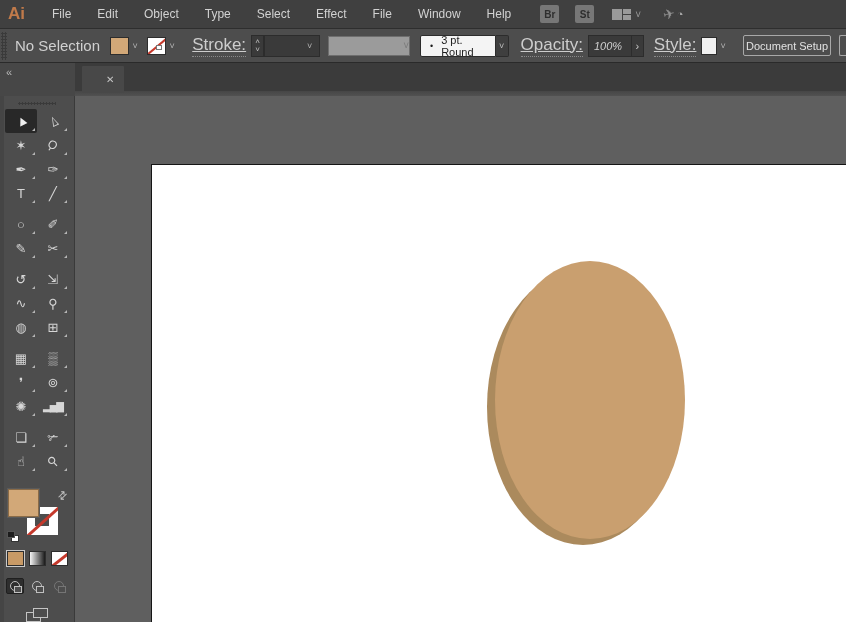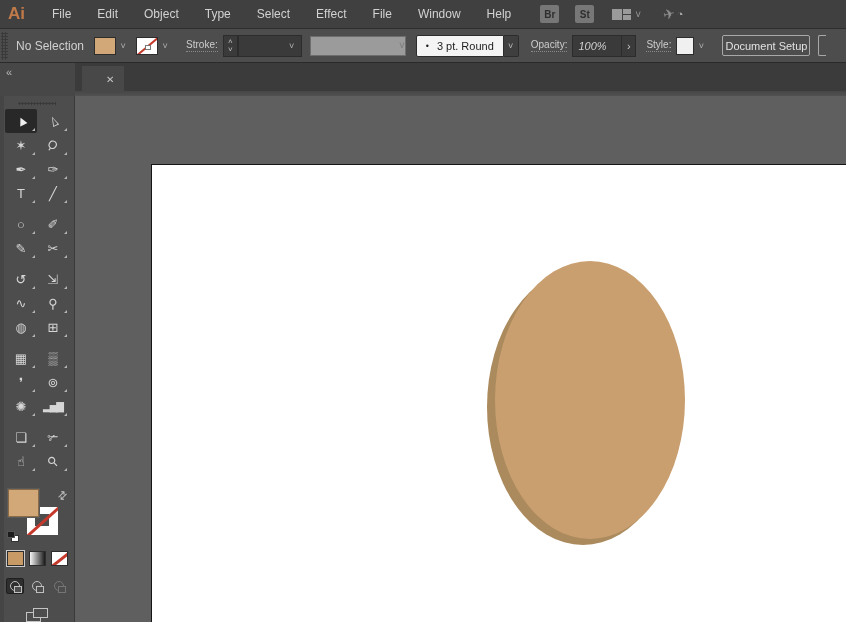--- a/index.html
+++ b/index.html
@@ -26,32 +26,32 @@
   .gpu { margin-left:22px; color:#8f8f8f; display:flex; align-items:center; }
   .gpu .plane { transform:rotate(-14deg); font-size:14px; }
   .gpu .pwr { font-size:11px; margin-left:2px; color:#a8a8a8; }
 
   
   .controlbar { height:34px; background:#4D4D4D; display:flex; align-items:center;
     border-bottom:1px solid #2a2a2a; }
   .grip-v { width:7px; height:28px; margin:0 4px 0 1px;
     background-image:radial-gradient(#3a3a3a 1px, transparent 1.2px);
     background-size:3px 3px; }
-  .sel-status { font-size:12px; color:#D0D0D0; margin:0 10px 0 4px; white-space:nowrap; }
+  .sel-status { font-size:15px; color:#D0D0D0; margin:0 10px 0 4px; white-space:nowrap; }
   .swatch-box { width:22px; height:18px; border:1px solid #2d2d2d; }
   .fillbox { background:#D2A878; }
   .strokebox { background:#FFFFFF; position:relative; overflow:hidden; }
   .strokebox::before { content:""; position:absolute; left:-4px; right:-4px; top:50%;
     height:2px; background:#C5392C; transform:rotate(-40deg); }
   .strokebox::after { content:""; position:absolute; left:8px; top:7px; width:4px;
     height:3px; border:1px solid #777; background:#fff; }
   .dd-chev { width:14px; height:18px; display:flex; align-items:center;
     justify-content:center; color:#b5b5b5; font-size:9px; }
-  .ctl-label { font-size:10px; color:#CDCDCD; border-bottom:1px dotted #8a8a8a;
-    padding-bottom:1px; margin:0 5px; white-space:nowrap; }
+  .ctl-label { font-size:17px; color:#CDCDCD; border-bottom:1px dotted #8a8a8a;
+    padding-bottom:1px; margin:0 5px; white-space:nowrap;text-decoration:underline; }
   .stepper { width:15px; height:22px; background:#3A3A3A; border:1px solid #2c2c2c;
     display:flex; flex-direction:column; align-items:center; justify-content:center;
     line-height:8px; font-size:8px; color:#c0c0c0; }
   .dark-field { background:#3A3A3A; border:1px solid #2c2c2c; height:22px;
     display:flex; align-items:center; color:#d0d0d0; font-size:11px; }
   .stroke-dd { width:64px; justify-content:flex-end; padding-right:2px; }
   .profile-dd { width:96px; background:#9B9B9B; border:1px solid #6e6e6e; height:20px;
     display:flex; align-items:center; justify-content:flex-end; margin-left:8px; }
   .profile-dd .chev { color:#7a7a7a; }
   .brush-field { background:#F4F4F4; color:#1d1d1d; height:22px; width:88px;

